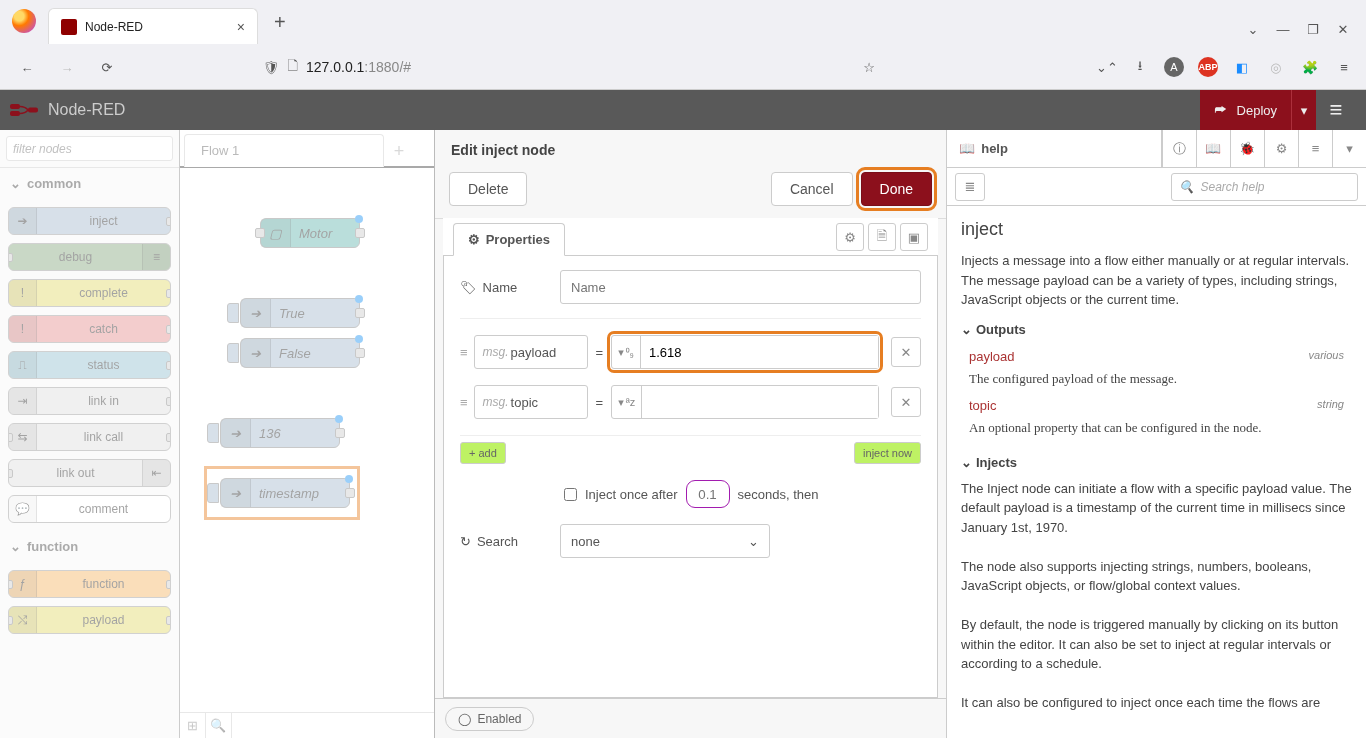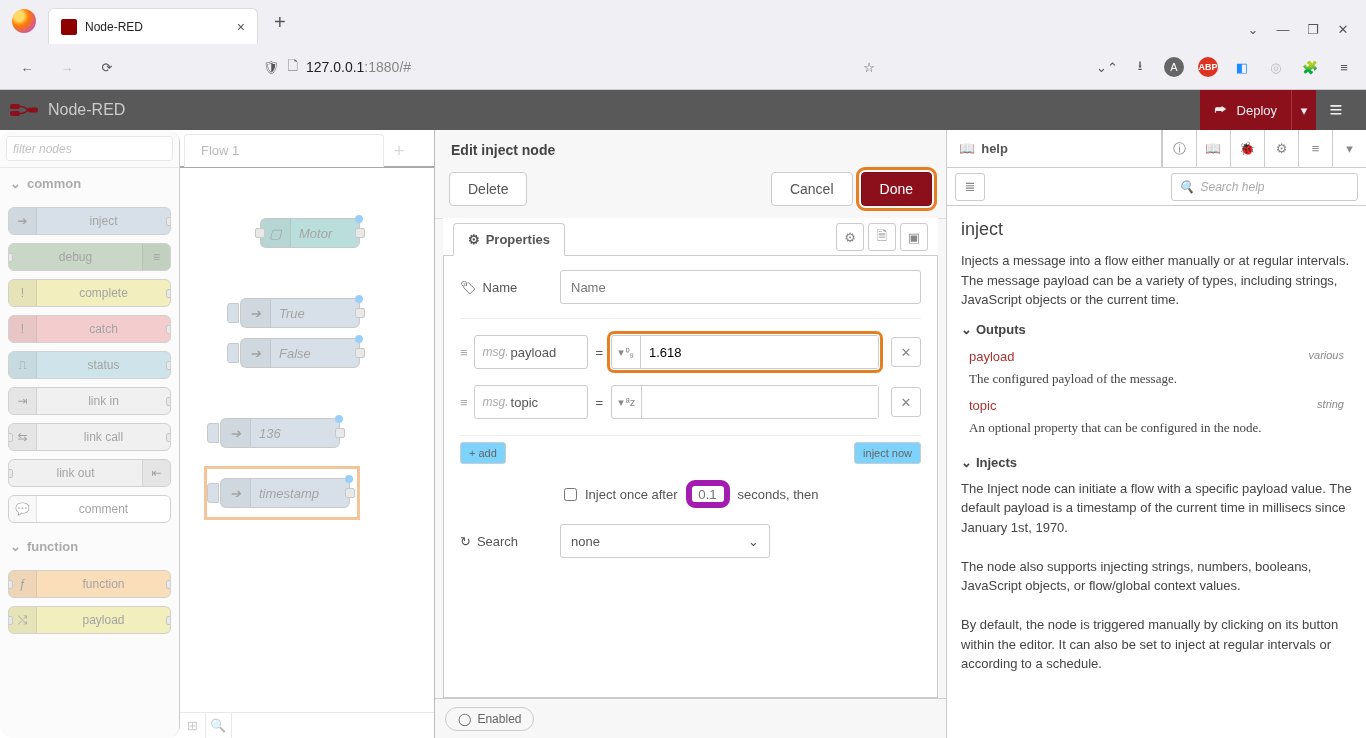--- a/index.html
+++ b/index.html
@@ -33,21 +33,21 @@
 .nr-title { font-size: 16px; font-weight: normal; color:#ccc; }
 .nr-header-spacer { flex: 1; }
 .deploy-btn { background: #8c101c; color: #eee; height: 40px; display: flex; align-items: center; padding: 0 14px; gap: 10px; cursor:pointer; border-right:1px solid #ac303c;}
 .deploy-caret { background:#8c101c; height:40px; width:24px; display:flex;align-items:center;justify-content:center; color:#eee;}
 .menu-burger { width: 40px; height: 40px; display:flex; align-items:center; justify-content:center; color:#eee; font-size:22px; }
 
 
 .main { display: flex; height: calc(100% - 130px); position: relative; }
 
 
-.palette { width: 180px; border-right: 1px solid #ccc; background: #f7f7f7; display:flex; flex-direction:column;border-radius:13px; }
+.palette { width: 180px; border-right: 1px solid #ccc; background: #f7f7f7; display:flex; flex-direction:column; }
 .palette-filter { height: 38px; padding: 6px; border-bottom: 1px solid #ccc; }
 .palette-filter input { width: 100%; height: 100%; border: 1px solid #ccc; border-radius: 3px; padding: 0 6px; font-size:12px; font-style: italic; color:#aaa;}
 .palette-cat { padding: 8px 10px; font-weight: bold; color:#444; font-size:13px; display:flex; gap:6px; align-items:center; }
 .palette-list { padding: 8px; display:flex; flex-direction:column; gap:8px; overflow-y:auto; }
 .pnode { height: 28px; border-radius: 6px; border: 1px solid #999; display:flex; align-items:center; font-size:12px; color:#333; position:relative; overflow:hidden; }
 .pnode .icon-slab { width: 28px; height:100%; display:flex; align-items:center; justify-content:center; border-right:1px solid rgba(0,0,0,0.2); }
 .pnode .label { flex:1; text-align:center; }
 .pnode .port-r { position:absolute; right:-5px; top:9px; width:9px; height:9px; background:#ccc; border:1px solid #888; border-radius:2px;}
 .pnode .port-l { position:absolute; left:-5px; top:9px; width:9px; height:9px; background:#ccc; border:1px solid #888; border-radius:2px;}
 .pn-inject { background:#a6bbcf; } .pn-inject .icon-slab{background:rgba(0,0,0,0.1);}
@@ -106,24 +106,24 @@
 .msg-box { border:1px solid #ccc; border-radius:3px; height:34px; display:flex; align-items:center; padding:0 6px 0 8px; font-size:13px; min-width:114px; background:#fff;}
 .msg-box .pre{color:#aaa; font-style:italic; font-size:12px; margin-right:2px;}
 .eq { color:#555; padding:0 2px;}
 .typed { border:1px solid #ccc; border-radius:3px; height:34px; display:flex; align-items:center; background:#fff; flex:1;}
 .typed.hl { outline:3px solid #e67e22; outline-offset:1px;}
 .typed .tsel{ padding:0 6px; border-right:1px solid #ccc; height:100%; display:flex; align-items:center; gap:2px; color:#888; font-size:11px;}
 .typed input{ border:none; outline:none; flex:1; height:100%; padding:0 8px; font-size:13px;}
 .del-btn { width:30px;height:30px;border:1px solid #ccc;border-radius:3px;display:flex;align-items:center;justify-content:center;color:#888; margin-left:6px;}
 
 .add-inject { display:flex; justify-content:space-between; margin:6px 0 0;}
-.sm-btn{ border:1px solid #ccc; border-radius:3px; padding:4px 8px; font-size:11px; color:#666; background:#7dd3fc;}
+.sm-btn{ border:1px solid #ccc; border-radius:3px; padding:4px 8px; font-size:11px; color:#666; background:#bef264;}
 
 .inject-once { display:flex; align-items:center; gap:8px; padding-left:104px; margin:16px 0;}
-.small-input{ width:44px; border:6px solid #a21caf; border-radius:9px; height:28px; padding:0 6px; text-align:center; color:#8b5cf6;}
+.small-input{ width:44px; border:1px solid #a21caf; border-radius:9px; height:28px; padding:0 6px; text-align:center; color:#8b5cf6;}
 
 .select{ border:1px solid #ccc; border-radius:3px; height:34px; padding:0 10px; font-size:13px; min-width:210px; background:#fff; display:flex; align-items:center; justify-content:space-between;}
 
 .tray-footer { height:40px; border-top:1px solid #ccc; display:flex; align-items:center; padding:0 10px;}
 .enabled-btn{ border:1px solid #ccc; border-radius:14px; padding:4px 12px; font-size:12px; color:#666; display:flex; gap:6px; align-items:center;}
 
 
 .sidebar { width:420px; border-left:1px solid #ccc; display:flex; flex-direction:column;}
 .sb-tabs { height:38px; border-bottom:1px solid #ccc; display:flex; align-items:stretch;}
 .sb-tab { flex:1; display:flex; align-items:center; gap:6px; padding:0 12px; border-right:1px solid #ccc; font-weight:bold; color:#555;}
@@ -451,16 +451,17 @@
           <span class="t">string</span>
         </div>
       <div class="desc">An optional property that can be configured in the node.</div>
       <div class="sect">
           <span>⌄</span>
           <span>Injects</span>
         </div>
       <p>The Inject node can initiate a flow with a specific payload value. The default payload is a timestamp of the current time in millisecs since January 1st, 1970.</p><br>
       <p>The node also supports injecting strings, numbers, booleans, JavaScript objects, or flow/global context values.</p><br>
       <p>By default, the node is triggered manually by clicking on its button within the editor. It can also be set to inject at regular intervals or according to a schedule.</p><br>
+      <p>It can also be configured to inject once each time the flows are</p>
     </div>
   </div>
 
 </div>
 
 </body></html>

